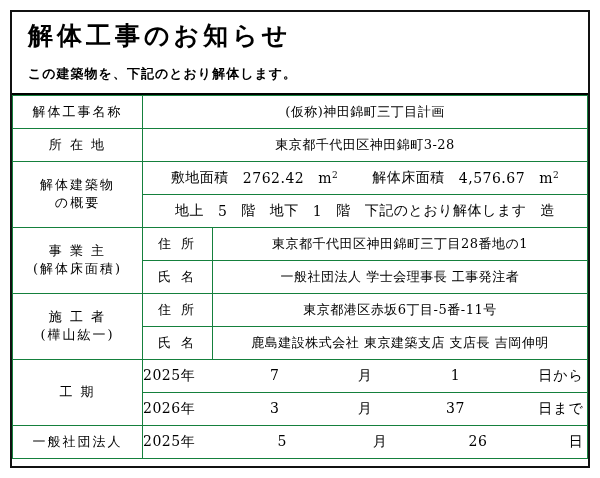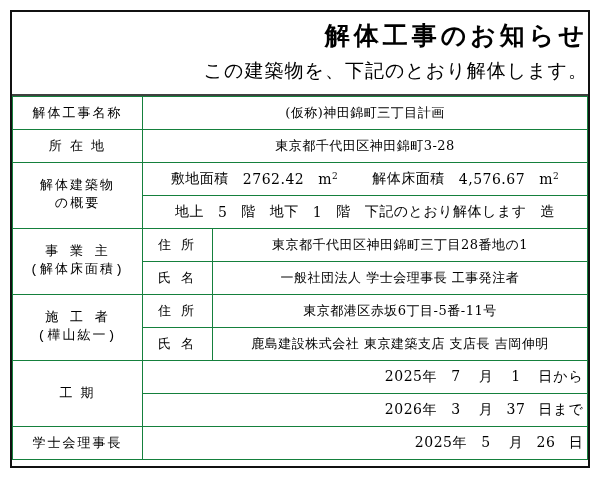--- a/index.html
+++ b/index.html
@@ -18,36 +18,36 @@
     position: absolute;
     left: 10px;
     top: 10px;
     width: 580px;
     height: 458px;
     border: 2px solid #111;
     box-sizing: border-box;
     background: #fff;
   }
   .header {
-    border-bottom: 2px solid #404040;
-    padding: 10px 0 10px 0;
-    text-align: right;
+    border-bottom: 2px solid #000000;
+    padding: 10px 0 10px 16px;
+    text-align: left;
   }
   .title {
     font-size: 25px;
     font-weight: bold;
     letter-spacing: 4px;
     line-height: 1.15;
     font-family: "DejaVu Serif", serif;
   }
   .subtitle {
-    font-size: 19px;
-    font-weight: normal;
+    font-size: 13px;
+    font-weight: bold;
     letter-spacing: 1px;
-    margin-top: 7px;
+    margin-top: 14px;
     font-family: "DejaVu Serif", serif;
   }
   table.main {
     width: 100%;
     border-collapse: collapse;
     table-layout: fixed;
     font-family: "DejaVu Serif", serif;
   }
   table.main td {
     border: 1px solid #15803d;
@@ -69,35 +69,34 @@
     font-size: 13px;
     letter-spacing: 3px;
   }
   td.value {
     font-size: 14px;
     letter-spacing: 0.5px;
   }
   .lbl2 {
     display: block;
     line-height: 1.4;
-    font-family: Liberation Mono, monospace;
   }
   .sup { font-size: 9px; vertical-align: top; }
   .overview-line {
     display: flex;
     justify-content: center;
     align-items: center;
     gap: 14px;
     font-size: 14px;
     white-space: nowrap;
   }
   .sm-gap { display: inline-block; width: 6px; }
   .date-line {
     display: flex;
-    justify-content: flex-end;
+    justify-content: space-between;
     align-items: baseline;
     font-size: 14px;
     white-space: nowrap;
   }
   .date-line span { display: inline-block; }
   .dnum { min-width: 38px; text-align: center; }
   .dunit { min-width: 22px; text-align: center; }
   .dtail { min-width: 52px; text-align: center; letter-spacing: 1px; }
 </style>
 </head>
@@ -208,21 +207,21 @@
             <span>2026年</span>
             <span class="dnum">3</span>
             <span class="dunit">月</span>
             <span class="dnum">37</span>
             <span class="dtail">日まで</span>
           </div>
         </td>
       </tr>
 
       <tr>
-        <td class="label">学士会理事長</td>
+        <td class="label">一般社団法人</td>
         <td class="value" colspan="2">
           <div class="date-line">
             <span>2025年</span>
             <span class="dnum">5</span>
             <span class="dunit">月</span>
             <span class="dnum">26</span>
             <span class="dunit">日</span>
           </div>
         </td>
       </tr>

